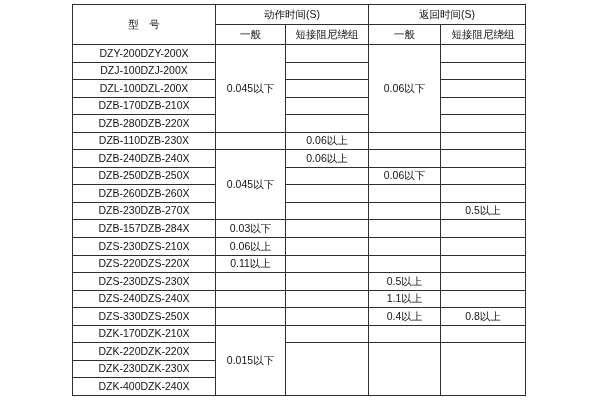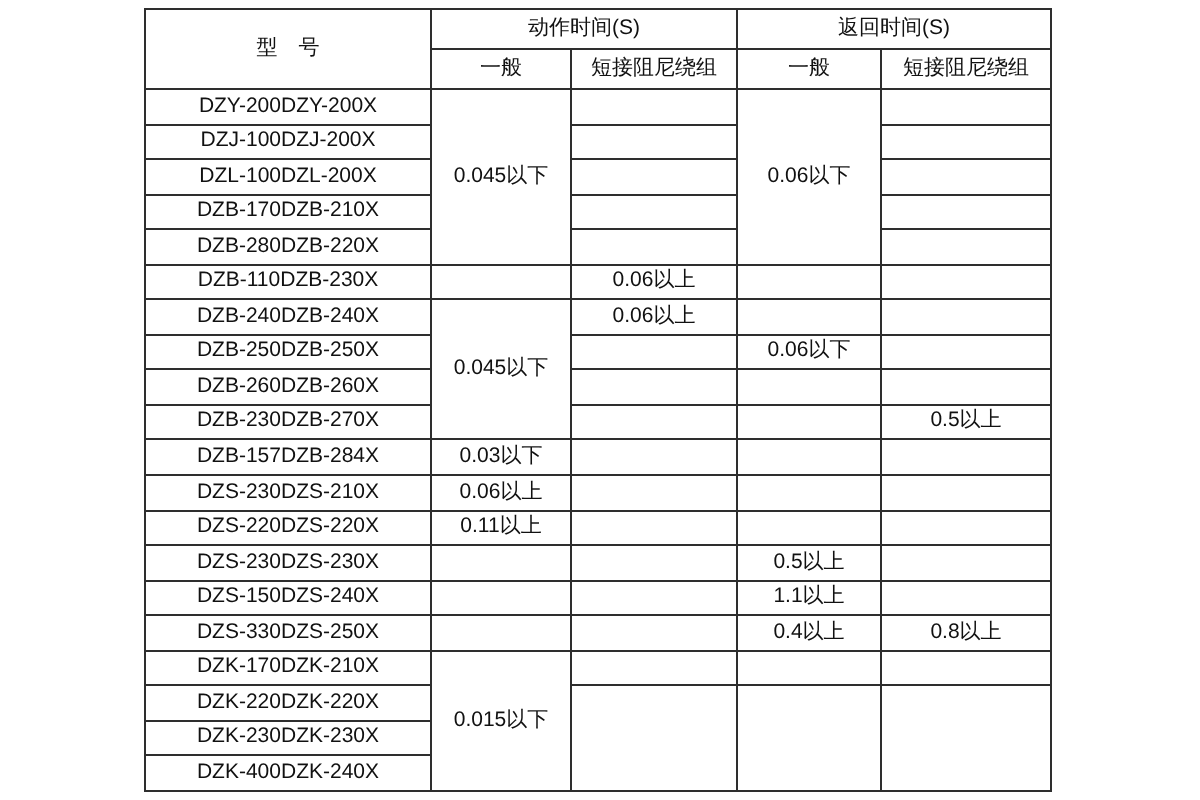--- a/index.html
+++ b/index.html
@@ -143,21 +143,21 @@
       <td></td>
     </tr>
     <tr>
       <td><span class="ma">DZS-230</span><span>DZS-230X</span></td>
       <td></td>
       <td></td>
       <td>0.5以上</td>
       <td></td>
     </tr>
     <tr>
-      <td><span class="ma">DZS-150</span><span>DZS-240X</span></td>
+      <td><span class="ma">DZS-240</span><span>DZS-240X</span></td>
       <td></td>
       <td></td>
       <td>1.1以上</td>
       <td></td>
     </tr>
     <tr>
       <td><span class="ma">DZS-330</span><span>DZS-250X</span></td>
       <td></td>
       <td></td>
       <td>0.4以上</td>

